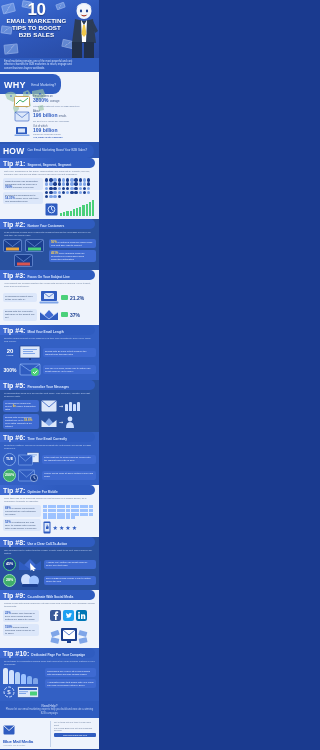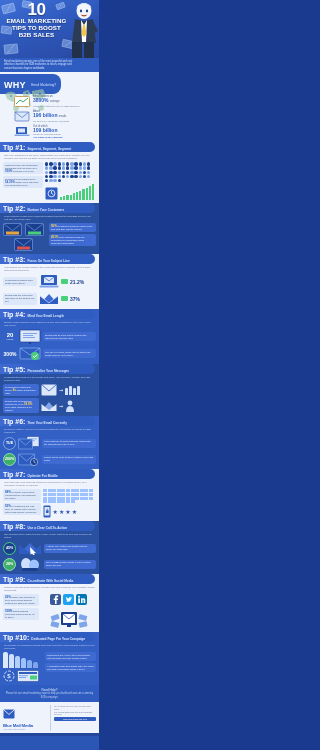--- a/index.html
+++ b/index.html
@@ -4,21 +4,21 @@
 <style>
   * { margin:0; padding:0; box-sizing:border-box; }
   html,body { background:#1a3a8f; }
   body {
     width:99px; height:750px;
     font-family:"Liberation Sans", sans-serif;
     overflow:hidden;
     position:relative;
     color:#fff;
   }
-  .page { width:99px; height:750px; position:relative; background:#2b56b5; }
+  .page { width:99px; height:644px; position:relative; background:#2b56b5; }
 
   
   .hero {
     position:relative; height:58px;
     background:linear-gradient(160deg,#3f6fd6 0%,#2f59bd 45%,#27489f 100%);
     overflow:hidden;
   }
   .hero .env {
     position:absolute; background:#8fb4ee; border:0.5px solid #c7dcff;
     opacity:.55; border-radius:1px;
@@ -221,20 +221,24 @@
         <rect x="4" y="2.5" width="7" height="4" fill="#dce7fa"></rect>
         <rect x="0.5" y="8.5" width="15" height="1.6" rx=".6" fill="#7fa5e8"></rect>
       </svg>
       <div class="stat-lbl">Out of which</div>
       <div class="stat-big"><span>109 billion</span></div>
       <div class="stat-sub">emails are business emails</div>
       <div class="stat-sub" style="color:#2f5cc0;font-weight:bold;">Yes, Email is still Powerful!</div>
     </div>
   </div>
 
+  <div class="how-bar">
+    <span class="h">HOW</span>
+    <span class="hs">Can Email Marketing Boost Your B2B Sales?</span>
+  </div>
 
   <div class="tip bgB light">
     <div class="tip-head">
       <span class="tip-no">Tip #1:</span>
       <span class="tip-title">Segment, Segment, Segment</span>
     </div>
     <div class="tip-desc">Not every subscriber is the same. Segmenting your email list by industry, job role, company size and buying stage delivers far more relevant messages.</div>
     <div class="row" style="align-items:flex-start;">
       <div class="col" style="width:40px;">
         <div class="pill l">

